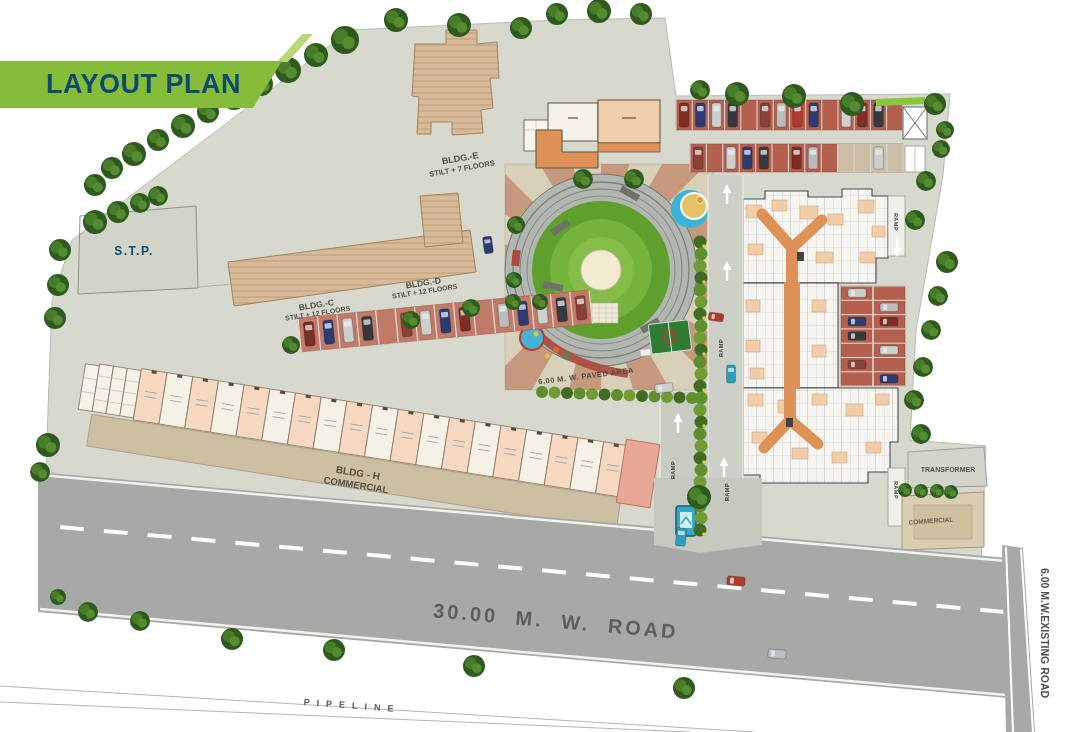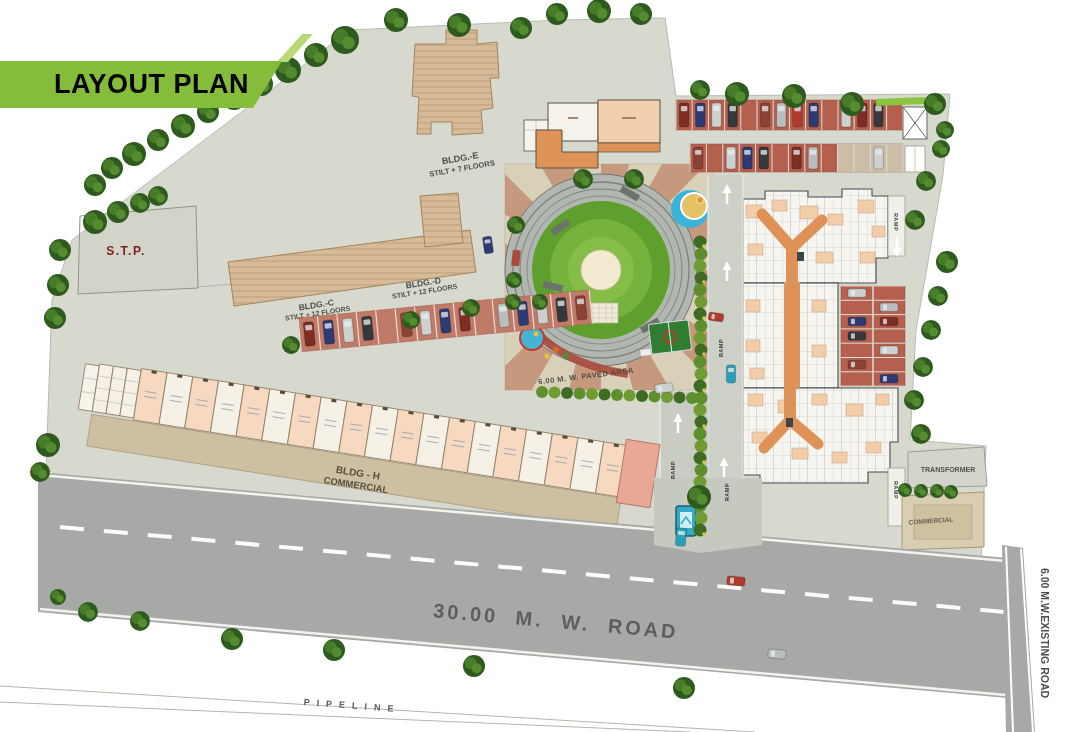--- a/index.html
+++ b/index.html
@@ -4,21 +4,21 @@
 <style>
   html,body{margin:0;padding:0;background:#ffffff;}
   .stage{position:relative;width:1080px;height:732px;background:#fff;overflow:hidden;
          font-family:"Liberation Sans",sans-serif;}
   svg{position:absolute;left:0;top:0;}
   .banner{position:absolute;left:0;top:61px;width:282px;height:47px;background:#85bd3a;
           clip-path:polygon(0 0,100% 0,89.7% 100%,0 100%);display:flex;align-items:center;
           padding-left:46px;box-sizing:border-box;z-index:5;}
   .banner-tail{position:absolute;left:277px;top:34px;width:36px;height:28px;background:#b9d877;
           clip-path:polygon(0 100%,70% 0,100% 0,30% 100%);z-index:4;}
-  .banner-title{color:#000000;font-weight:bold;font-size:27px;letter-spacing:.5px;margin-left:8px;}
+  .banner-title{color:#0c4a6e;font-weight:bold;font-size:27px;letter-spacing:.5px;}
   .lbl{position:absolute;transform:translate(-50%,-50%);color:#4e4e45;font-weight:bold;
        text-align:center;white-space:nowrap;line-height:1.2;z-index:6;}
 </style>
 </head>
 <body>
 
 <div class="stage">
 
 <svg id="plan" viewBox="0 0 1080 732" width="1080" height="732">
   <defs>
@@ -892,21 +892,21 @@
           <circle cx="60" cy="598.6" r="3.6" fill="#568c30"></circle>
         </g>
       </g>
 </svg>
 
 <div class="banner-tail"></div>
 <div class="banner">
   <span class="banner-title">LAYOUT PLAN</span>
 </div>
 
-<div class="lbl" style="left:126px;top:251px;font-size:12px;letter-spacing:1.5px;color:#7f1d1d;">S.T.P.</div>
+<div class="lbl" style="left:134px;top:251px;font-size:12px;letter-spacing:1.5px;color:#0c4a6e;">S.T.P.</div>
 
 <div class="lbl" style="left:461px;top:163px;font-size:9px;transform:translate(-50%,-50%) rotate(-10deg);">
   <div>BLDG.-E</div>
   <div style="font-size:7.5px">STILT + 7 FLOORS</div>
 </div>
 
 <div class="lbl" style="left:317px;top:309px;font-size:8.5px;transform:translate(-50%,-50%) rotate(-9deg);">
   <div>BLDG.-C</div>
   <div style="font-size:7px">STILT + 12 FLOORS</div>
 </div>

